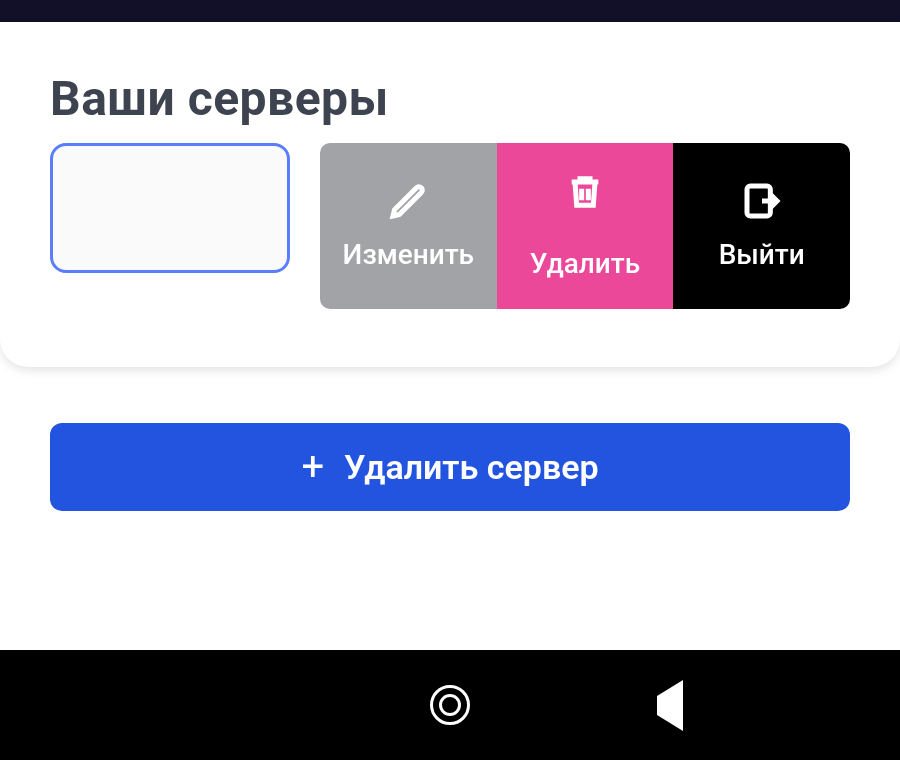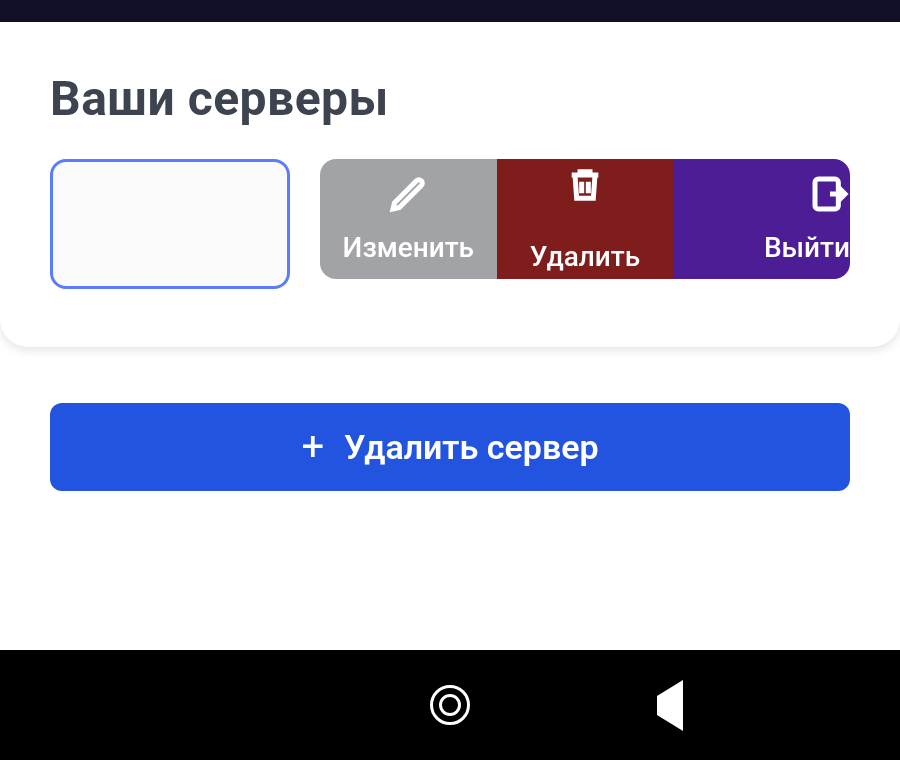--- a/index.html
+++ b/index.html
@@ -14,52 +14,52 @@
       border-bottom-left-radius:28px;
       border-bottom-right-radius:28px;
       box-shadow:0 4px 10px rgba(0,0,0,.10);
       padding:48px 50px 58px;
     }
     .page-title {
       font-size:48px;
       font-weight:700;
       color:#3d4450;
       letter-spacing:.5px;
-      margin-bottom:32px;
+      margin-bottom:16px;
     }
     .row { display:flex; gap:30px; align-items:stretch; }
     .server-item {
       width:240px; height:130px;
       background:#fafafa;
       border:3px solid #5a7dfc;
       border-radius:16px;
     }
     .actions {
       display:flex;
-      border-radius:16px;
+      border-radius:10px;
       overflow:hidden;
-      height:120px;
+      height:166px;
       flex:1;
     }
     .action {
       flex:1;
       display:flex;
       flex-direction:column;
       align-items:center;
       justify-content:center;
       gap:10px;
       color:#fff;
       font-size:28px;
       font-weight:500;
       cursor:pointer;
       user-select:none;
     }
     .edit   { background:#a2a3a7; }
-    .delete { background:#7f1d1d;gap:28px; }
-    .logout { background:#4c1d95;align-items:flex-end; }
+    .delete { background:#ec4899;gap:28px; }
+    .logout { background:#000000; }
     .action svg { width:40px; height:40px; fill:none; stroke:#fff; stroke-width:3; }
 
     .add-area { padding:56px 50px 0; }
     .add-btn {
       width:100%;
       height:88px;
       background:#2254e0;
       color:#fff;
       border:none;
       border-radius:12px;

